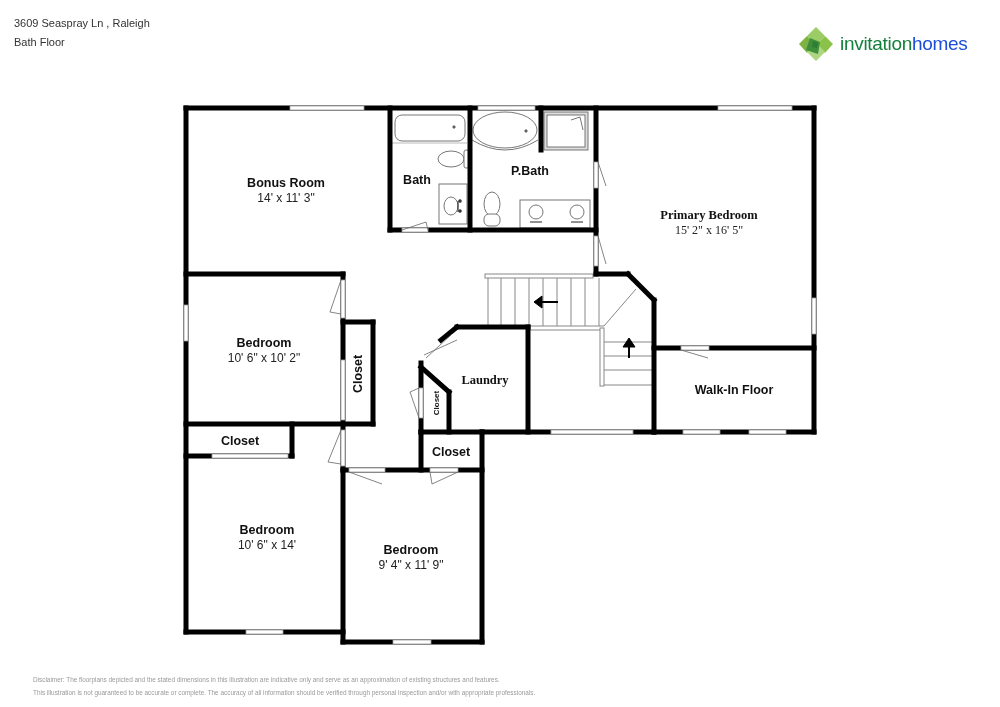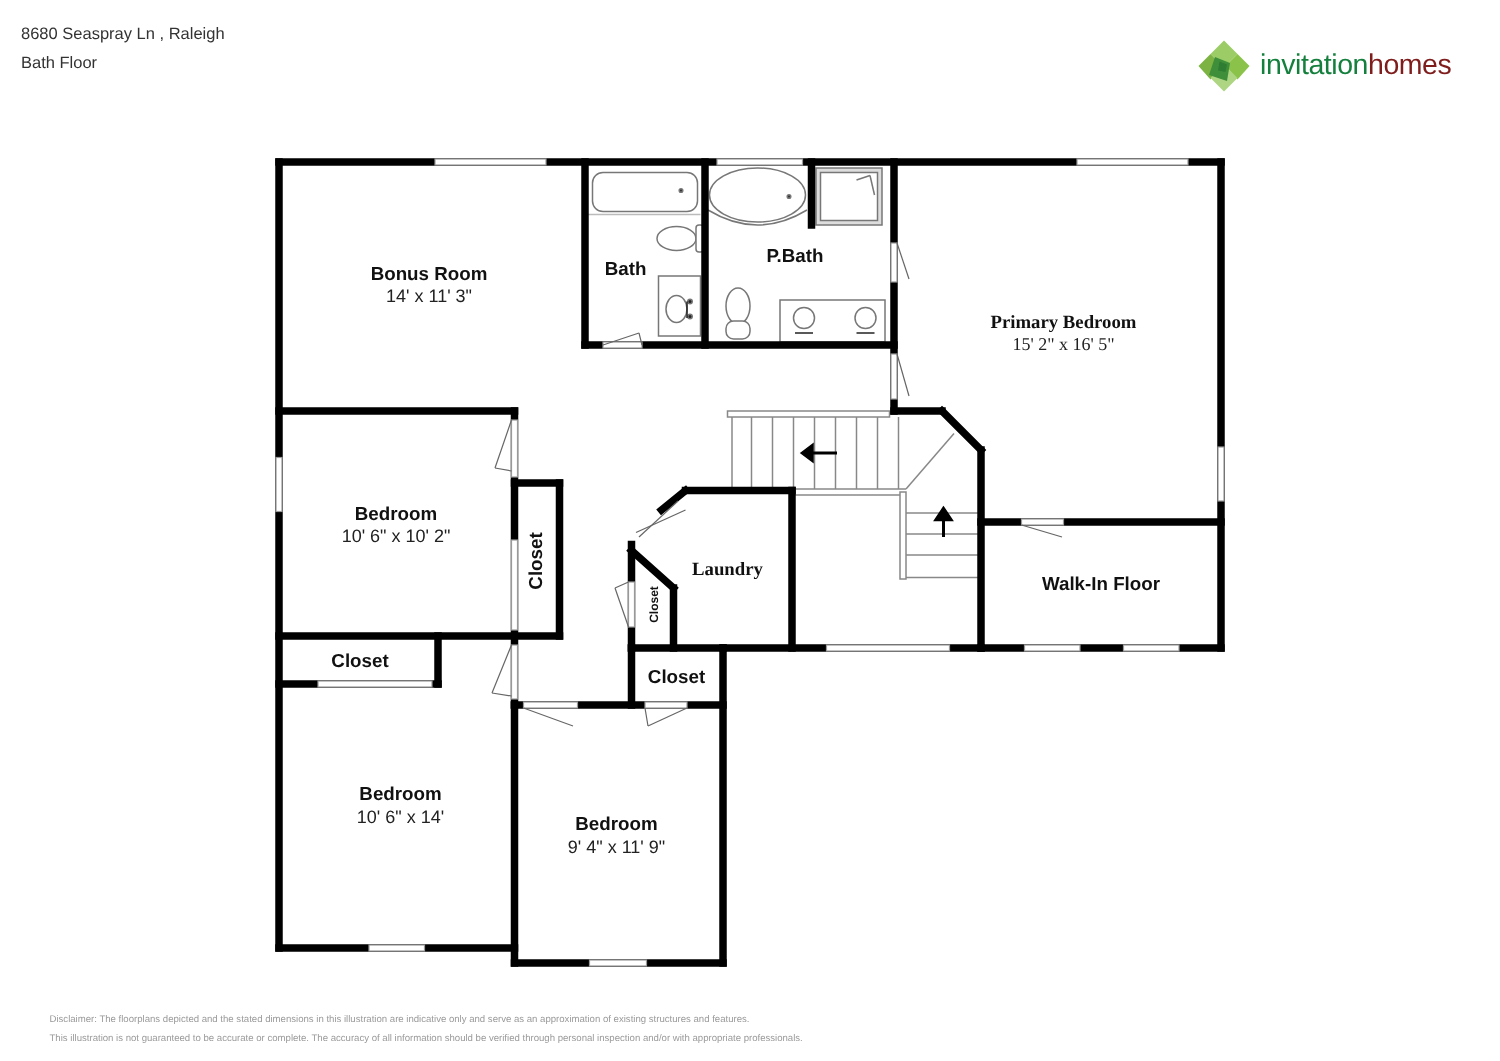--- a/index.html
+++ b/index.html
@@ -1,33 +1,33 @@
 <!DOCTYPE html>
 <html><head>
   <meta charset="utf-8">
   <style>
     html, body { margin:0; padding:0; background:#ffffff; }
     body { width:1000px; height:707px; position:relative; overflow:hidden; font-family:"Liberation Sans", sans-serif; color:#222; }
     .header { position:absolute; left:14px; top:14px; font-size:11px; line-height:19px; color:#333; }
     .logo { position:absolute; left:798px; top:26px; display:flex; align-items:center; }
     .logo-text { font-size:19px; letter-spacing:-0.3px; margin-left:6px; }
     .logo-text .a { color:#15803d; }
-    .logo-text .b { color:#7f1d1d; }
+    .logo-text .b { color:#1d4ed8; }
     .plan { position:absolute; left:0; top:0; }
     .room-label { position:absolute; text-align:center; transform:translate(-50%,-50%); white-space:nowrap; }
     .room-name { font-weight:bold; font-size:12.5px; color:#111; line-height:15px; }
     .room-dim { font-size:12px; color:#222; line-height:14px; }
     .vert { transform:translate(-50%,-50%) rotate(-90deg); }
     .disclaimer { position:absolute; left:33px; top:673px; font-size:6.4px; line-height:13px; color:#9a9a9a; }
   </style>
 </head>
 <body>
 
 <div class="header">
-  <div>8680 Seaspray Ln , Raleigh</div>
+  <div>3609 Seaspray Ln , Raleigh</div>
   <div>Bath Floor</div>
 </div>
 
 <div class="logo">
   <svg width="36" height="36" viewBox="0 0 36 36">
     <polygon points="18,1 27,10 18,19 9,10" fill="#9ccc65"></polygon>
     <polygon points="27,10 35,18 27,27 19,18" fill="#8bc34a"></polygon>
     <polygon points="9,10 17,18 9,27 1,18" fill="#7cb342"></polygon>
     <polygon points="18,17 27,26 18,35 9,26" fill="#aed581"></polygon>
     <polygon points="12,12 22,16 20,28 8,24" fill="#3f8f3a"></polygon>

